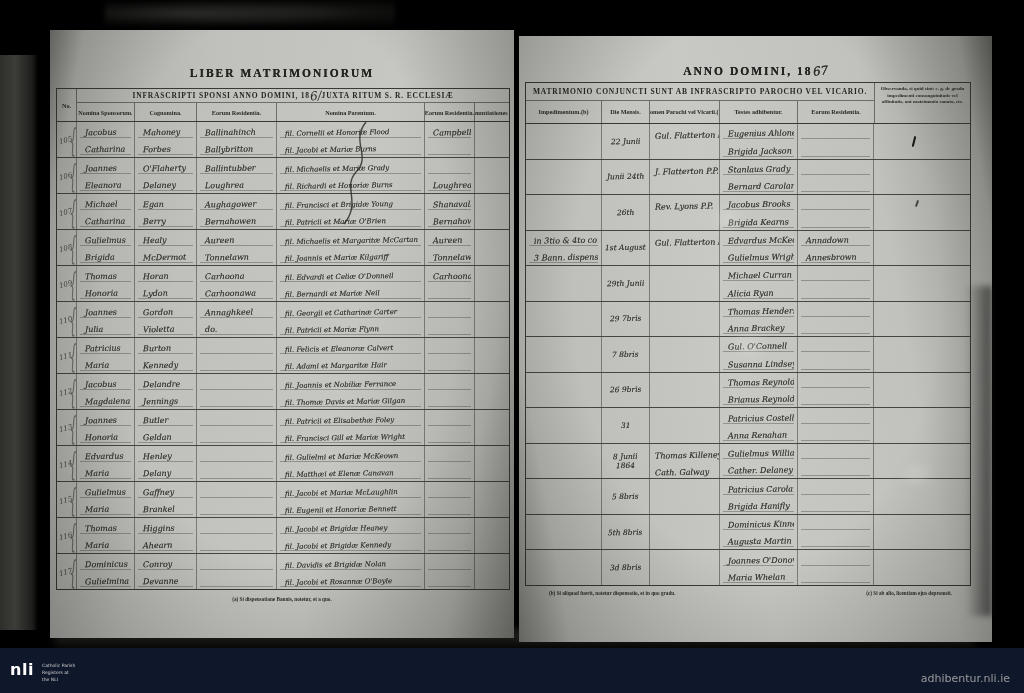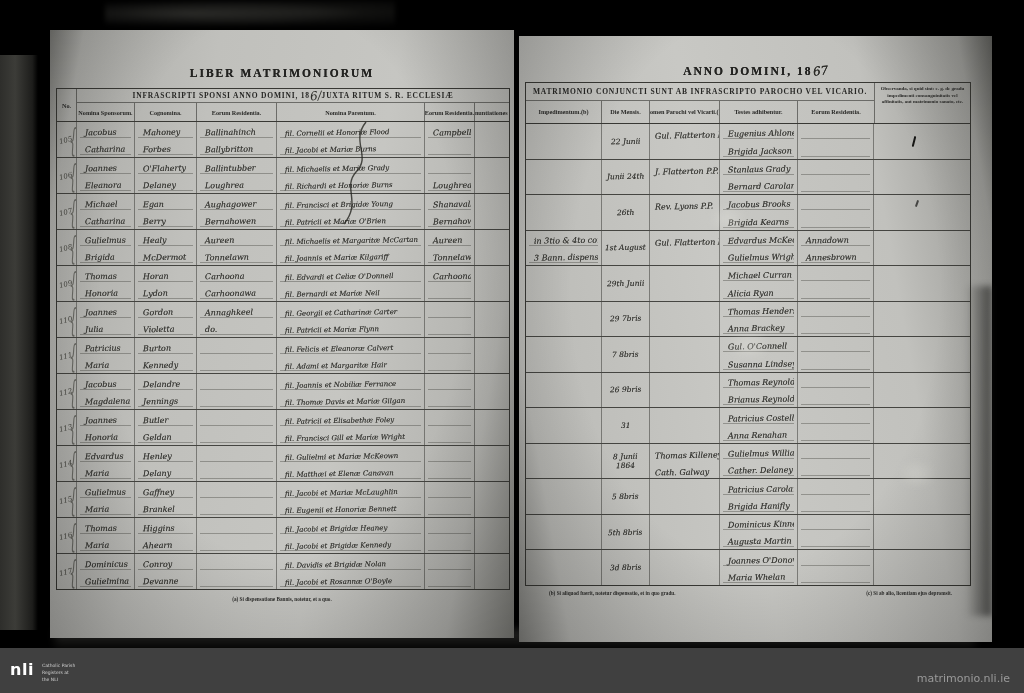--- a/index.html
+++ b/index.html
@@ -87,21 +87,21 @@
 
   .fnote{position:absolute;font-size:5.2px;color:#2e2e2c;font-weight:bold;white-space:nowrap;}
   .page.left .fnote{left:0;right:0;top:566px;text-align:center;}
   .rnotes{position:absolute;left:30px;right:40px;top:554px;display:flex;
     justify-content:space-between;}
   .rnotes .fnote{position:static;}
 
   .flourish{position:absolute;left:282px;top:88px;pointer-events:none;}
   .inkmark{position:absolute;background:#161614;border-radius:1px;}
 
-  .footer{position:absolute;left:0;top:648px;width:1024px;height:45px;background:#404040;}
+  .footer{position:absolute;left:0;top:648px;width:1024px;height:45px;background:#0f172a;}
   .nli-logo{position:absolute;left:10px;top:12px;color:#fff;
     font-family:"DejaVu Sans",sans-serif;font-weight:bold;font-size:16px;letter-spacing:.5px;}
   .logocap{position:absolute;left:42px;top:14px;color:#cfcfcf;font-size:4.5px;line-height:1.6;
     font-family:"DejaVu Sans",sans-serif;}
   .url{position:absolute;right:14px;bottom:8px;color:#9a9a9a;font-size:11px;
     font-family:"DejaVu Sans",sans-serif;}
 </style>
 </head>
 <body>
 
@@ -1370,15 +1370,15 @@
     </div>
   </div>
 
   <div class="footer">
     <div class="nli-logo">nli</div>
     <div class="logocap">
       <div>Catholic Parish</div>
       <div>Registers at</div>
       <div>the NLI</div>
     </div>
-    <div class="url">matrimonio.nli.ie</div>
+    <div class="url">adhibentur.nli.ie</div>
   </div>
 </div>
 
 </body></html>

